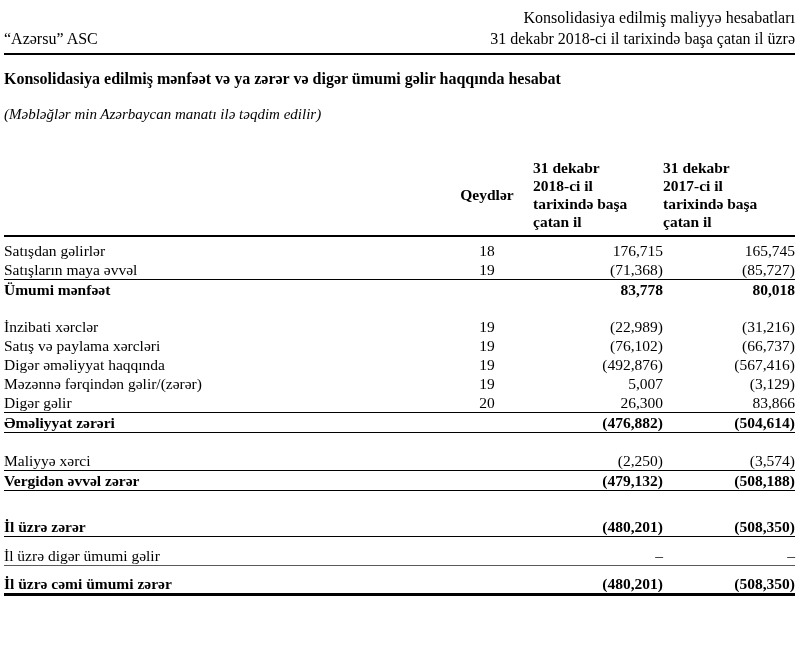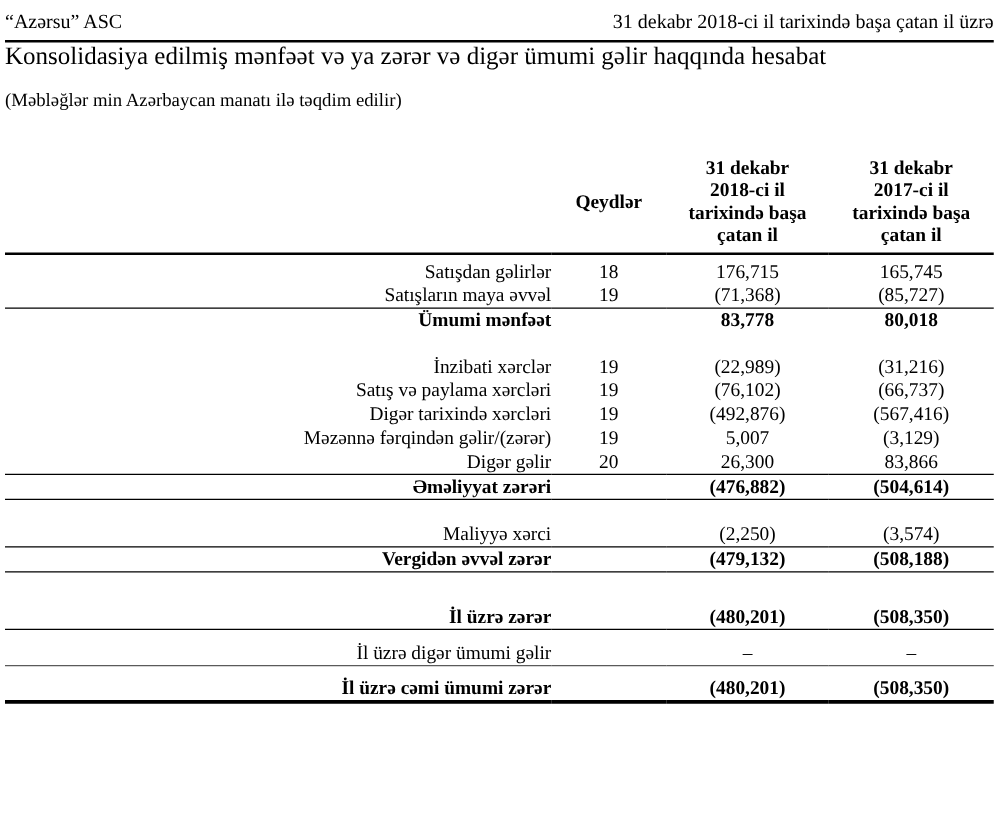--- a/index.html
+++ b/index.html
@@ -15,67 +15,68 @@
   
   .doc-header {
     display: flex; justify-content: space-between; align-items: flex-end;
     font-size: 16px; line-height: 21px;
   }
   .company { white-space: nowrap; }
   .header-right { text-align: right; }
   .header-rule { border-bottom: 2px solid #000; margin-top: 4px; }
 
   .statement-title {
-    margin-top: 2px;
-    font-size: 20px; font-weight: normal; line-height: 19px;
+    margin-top: 14px;
+    font-size: 16px; font-weight: bold; line-height: 19px;
   }
   .units-note {
     margin-top: 17px;
-    font-size: 15px; line-height: 18px;
+    font-size: 15px; font-style: italic; line-height: 18px;
   }
 
   
   table.statement {
     width: 791px; margin-top: 36px;
     border-collapse: collapse; table-layout: fixed;
     font-size: 15.5px;
   }
   col.c-label { width: 437px; }
   col.c-note  { width: 92px; }
   col.c-2018  { width: 130px; }
   col.c-2017  { width: 132px; }
 
   thead th {
     font-weight: bold; line-height: 18px; padding: 0 0 4px 0;
     border-bottom: 2px solid #000;
   }
   thead th.note { vertical-align: middle; text-align: center; }
-  thead th.num  { vertical-align: bottom; text-align: center; white-space: pre-line; }
+  thead th.num  { vertical-align: bottom; text-align: left; white-space: pre-line; }
 
   tbody td { line-height: 19px; height: 19px; padding: 0; vertical-align: bottom; }
   tbody tr:first-child td { padding-top: 4px; }
-  td.label { text-align: right; }
+  td.label { text-align: left; }
   td.note  { text-align: center; }
-  td.num   { text-align: center; }
+  td.num   { text-align: right; }
 
   tr.bold td { font-weight: bold; margin-top: 36px; }
   tr.rule-thin  td { border-bottom: 1.5px solid #000; }
   tr.rule-light td { border-bottom: 1px solid #5a5a5a; }
   tr.rule-thick td { border-bottom: 3px solid #000; }
   tr.spacer-lg td { height: 18px; line-height: 18px; }
   tr.spacer-sm td { height: 9px;  line-height: 9px; }
 </style>
 </head>
 <body>
 
 <div class="page">
 
   <div class="doc-header">
     <div class="company">“Azərsu” ASC</div>
     <div class="header-right">
+      <div>Konsolidasiya edilmiş maliyyə hesabatları</div>
       <div>31 dekabr 2018-ci il tarixində başa çatan il üzrə</div>
     </div>
   </div>
   <div class="header-rule"></div>
 
   <h1 class="statement-title">Konsolidasiya edilmiş mənfəət və ya zərər və digər ümumi gəlir haqqında hesabat</h1>
   <p class="units-note">(Məbləğlər min Azərbaycan manatı ilə təqdim edilir)</p>
 
   <table class="statement">
     <colgroup>
@@ -126,21 +127,21 @@
           <td class="num">(22,989)</td>
           <td class="num">(31,216)</td>
         </tr>
         <tr>
           <td class="label">Satış və paylama xərcləri</td>
           <td class="note">19</td>
           <td class="num">(76,102)</td>
           <td class="num">(66,737)</td>
         </tr>
         <tr>
-          <td class="label">Digər tarixində xərcləri</td>
+          <td class="label">Digər əməliyyat haqqında</td>
           <td class="note">19</td>
           <td class="num">(492,876)</td>
           <td class="num">(567,416)</td>
         </tr>
         <tr>
           <td class="label">Məzənnə fərqindən gəlir/(zərər)</td>
           <td class="note">19</td>
           <td class="num">5,007</td>
           <td class="num">(3,129)</td>
         </tr>

